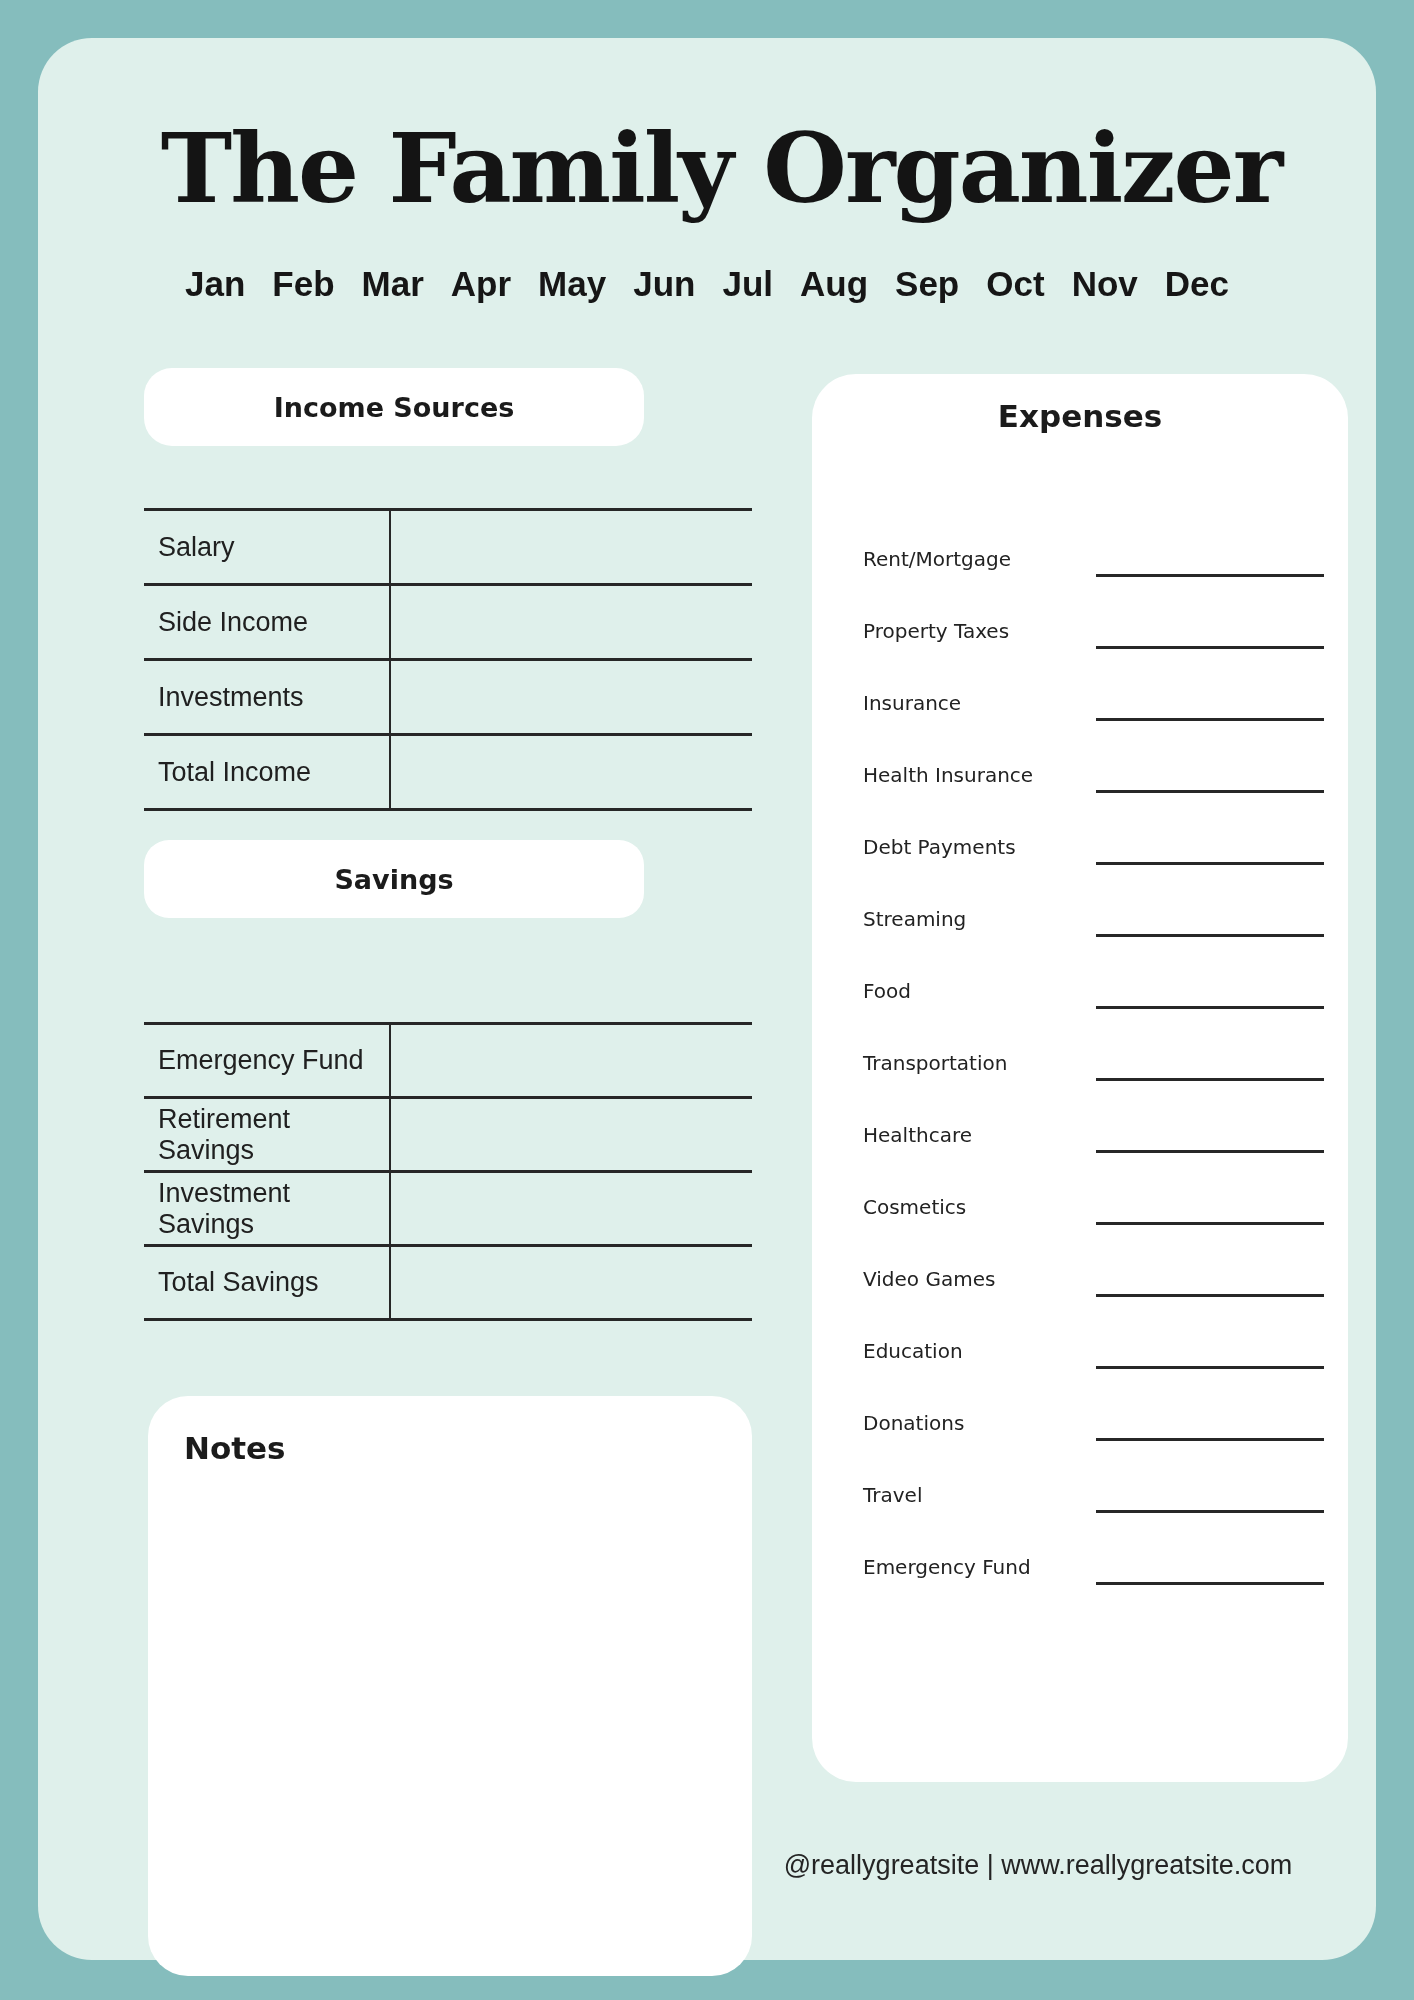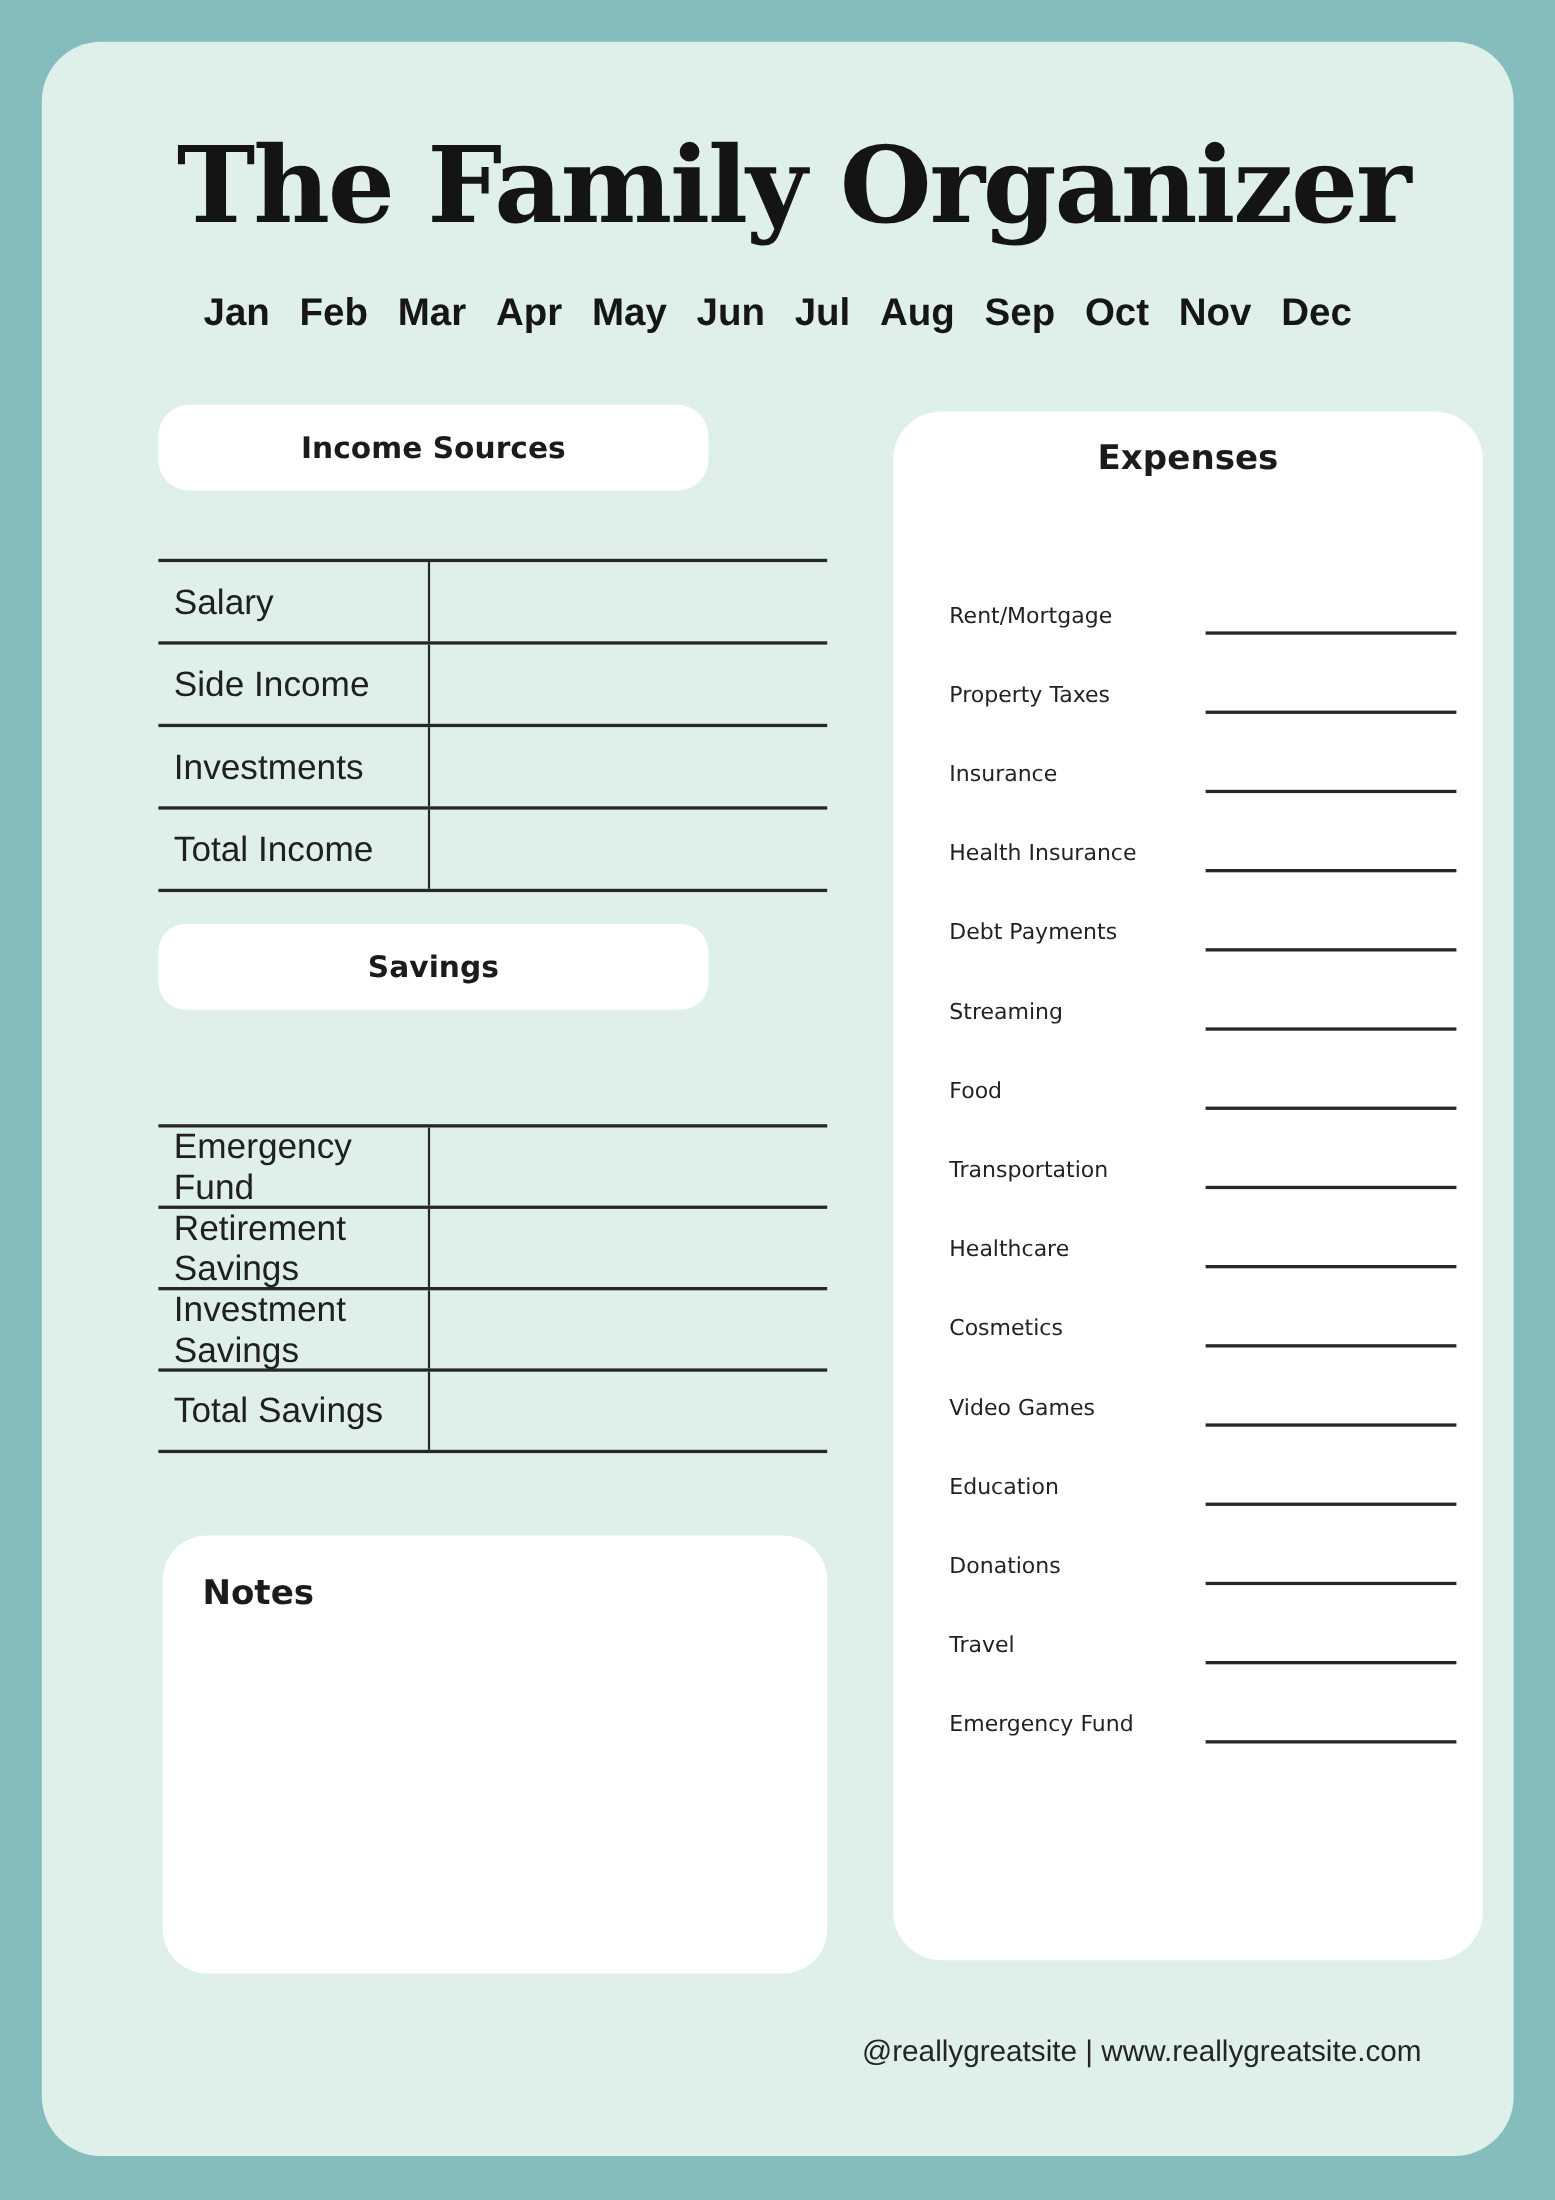--- a/index.html
+++ b/index.html
@@ -66,27 +66,27 @@
     display:flex;
     border-bottom:3px solid var(--line);
   }
   .table.income .trow{height:75px;}
   .table.savings .trow{height:74px;}
   .tlabel{
     width:247px;
     border-right:2px solid var(--line);
     display:flex;align-items:center;
     padding-left:14px;
-    font-size:32px;
+    font-size:27px;
     color:#202020;
   }
   .tvalue{flex:1;}
   .notes-card{
     position:absolute;
-    left:110px;top:1358px;width:604px;height:398px;
+    left:110px;top:1358px;width:604px;height:580px;
     background:var(--white);
     border-radius:40px;
     padding:34px 36px;
   }
   .notes-heading{
     font-family:"DejaVu Sans","Liberation Sans",sans-serif;
     font-weight:700;font-size:31px;color:#1b1b1b;
   }
   .expenses-card{
     position:absolute;

